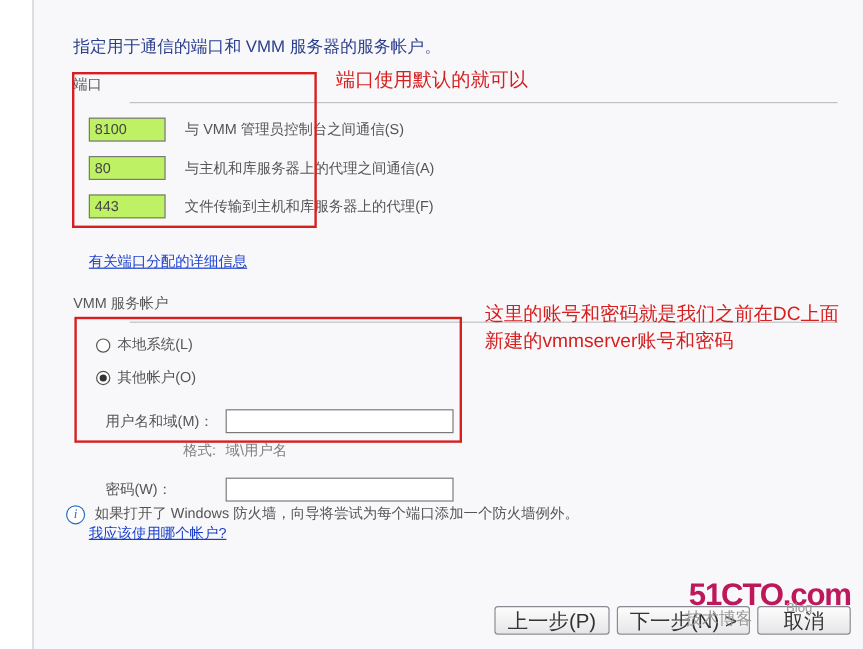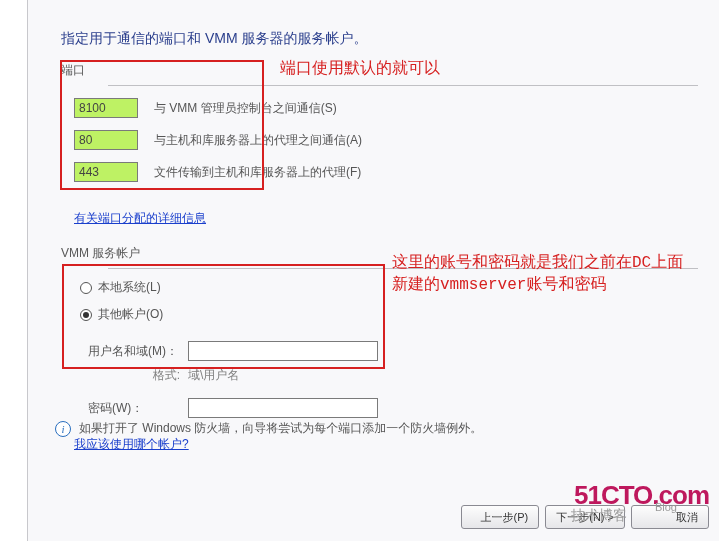--- a/index.html
+++ b/index.html
@@ -155,25 +155,24 @@
       bottom: 12px;
       display: flex;
       gap: 6px;
     }
     .btn {
       min-width: 78px;
       height: 24px;
       background: linear-gradient(#fdfdfd,#e6e6e9);
       border: 1px solid #8a8a92;
       border-radius: 3px;
-      font-size: 11px;
+      font-size: 17px;
       color: #333;
       padding: 0 10px;
       cursor: pointer;
-      text-align: right;
     }
     .annot {
       position: absolute;
       color: #d62020;
       font-size: 16px;
       line-height: 1.4;
       white-space: pre-line;
       pointer-events: none;
     }
     .annot-box {
@@ -264,20 +263,20 @@
   <div class="button-bar">
     <button class="btn">上一步(P)</button>
     <button class="btn">下一步(N) &gt;</button>
     <button class="btn">取消</button>
   </div>
 
   <div class="annot-box" style="left:60px; top:60px; width:204px; height:130px;"></div>
   <div class="annot" style="left:280px; top:57px;text-align:center;">端口使用默认的就可以</div>
 
   <div class="annot-box" style="left:62px; top:264px; width:323px; height:105px;"></div>
-  <div class="annot" style="left:392px; top:252px; width:300px;font-family:Liberation Mono, monospace;">这里的账号和密码就是我们之前在DC上面新建的vmmserver账号和密码</div>
+  <div class="annot" style="left:404px; top:252px; width:300px;">这里的账号和密码就是我们之前在DC上面新建的vmmserver账号和密码</div>
 
   <div class="watermark">
     <div class="big">51CTO.com</div>
   </div>
   <div class="overlay-text" style="right:92px; bottom:16px; font-size:14px; color:#999;">技术博客</div>
   <div class="overlay-text" style="right:42px; bottom:28px; font-size:11px; color:#999;">Blog</div>
 </div>
 
 </body></html>

